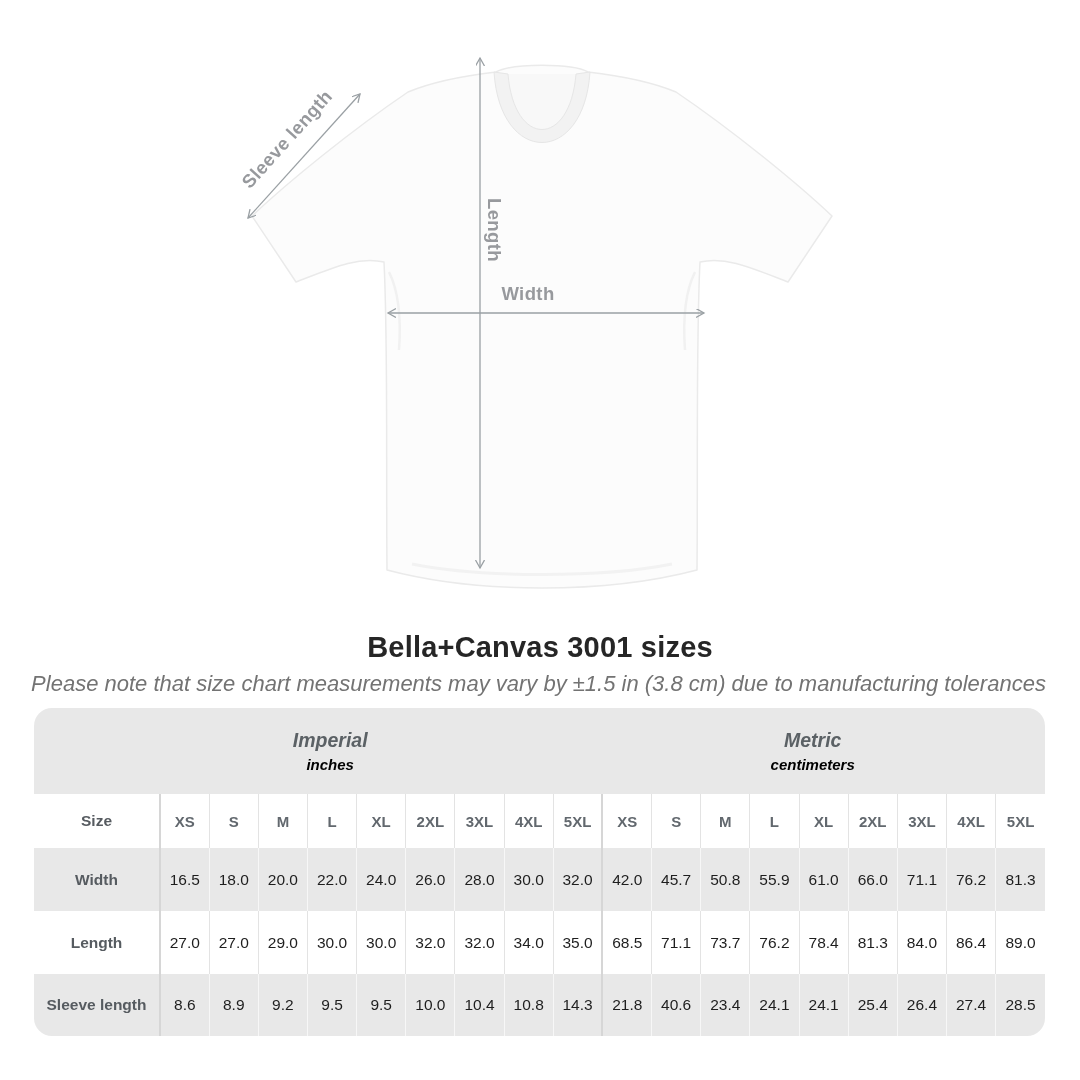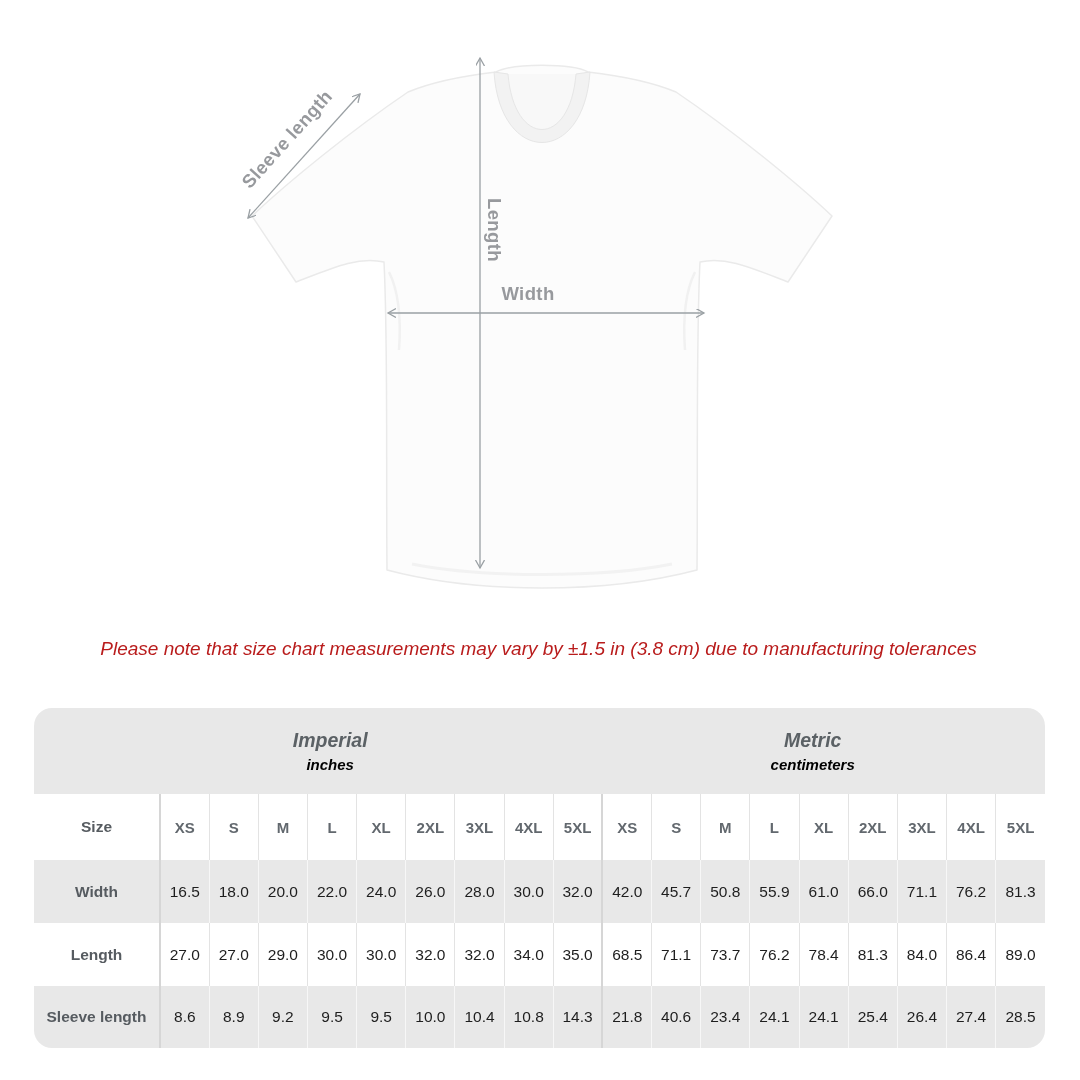--- a/index.html
+++ b/index.html
@@ -5,35 +5,35 @@
   html,body { margin:0; padding:0; background:#ffffff; }
   .stage {
     position:relative; width:1080px; height:1080px; background:#ffffff;
     font-family:"Liberation Sans", sans-serif; overflow:hidden;
   }
   
   .diagram { position:absolute; left:200px; top:30px; width:680px; height:580px; }
   
   .title-block { position:absolute; left:0; top:631px; width:1080px; text-align:center; }
   .title-block h1 { margin:0; font-size:29px; font-weight:bold; color:#262626; letter-spacing:0.2px; }
-  .title-block p { margin:7px 3px 0 0; font-size:19px; font-style:italic; color:#b91c1c; }
+  .title-block p { margin:7px 3px 0 0; font-size:22px; font-style:italic; color:#737373; }
   
   .table-wrap {
     position:absolute; left:34px; top:708px; width:1011px;
     border-radius:18px; overflow:hidden;
   }
   table.grid { border-collapse:collapse; table-layout:fixed; width:100%; }
   col.c-label { width:126px; }
   tr.band-row th { background:#e8e8e8; height:86px; vertical-align:middle; padding:0; }
   tr.band-row th.left  { padding-left:24px;text-align:center; }
   tr.band-row th.right { padding-right:22px; }
   .sec-label { font-size:19.5px; font-weight:bold; font-style:italic; color:#5b6165; line-height:1.15; }
   .sec-sub   { font-size:15px; font-style:italic; color:#000000; margin-top:4px; }
   tr.size-row    { background:#ffffff; --line:#e3e3e3; }
-  tr.size-row th { height:66px; font-size:15px; font-weight:bold; color:#62686e; }
+  tr.size-row th { height:54px; font-size:15px; font-weight:bold; color:#62686e; }
   tbody tr       { height:63px; }
   tbody tr.gray  { background:#e8e8e8; --line:#f7f7f7; }
   tbody tr.white { background:#ffffff; --line:#e3e3e3; }
   tbody tr:last-child { height:62px; }
   .grid th, .grid td { text-align:center; vertical-align:middle; padding:0; }
   .grid td { font-size:15.5px; color:#1e1e1e; }
   .grid td, .grid th.szh { border-left:1px solid var(--line,#e3e3e3); }
   .grid .rowlabel { border-left:none; font-size:15.5px; font-weight:bold; color:#565b60; }
   .grid .sep { border-left:2px solid #d6d6d6 !important; }
 </style>
@@ -75,20 +75,21 @@
     <line x1="280" y1="28" x2="280" y2="538" stroke="#9aa0a4" stroke-width="1.3" marker-start="url(#ah)" marker-end="url(#ah)"></line>
     <line x1="188" y1="283" x2="504" y2="283" stroke="#9aa0a4" stroke-width="1.3" marker-start="url(#ah)" marker-end="url(#ah)"></line>
     <line x1="48" y1="188" x2="160" y2="64" stroke="#9aa0a4" stroke-width="1.3" marker-start="url(#ah)" marker-end="url(#ah)"></line>
 
     <text x="328" y="270" text-anchor="middle" font-family="Liberation Sans, sans-serif" font-size="18.5" font-weight="bold" fill="#97999d" letter-spacing="0.4">Width</text>
     <text x="293" y="200" text-anchor="middle" dominant-baseline="middle" transform="rotate(90 293 200)" font-family="Liberation Sans, sans-serif" font-size="18.5" font-weight="bold" fill="#97999d" letter-spacing="0.4">Length</text>
     <text x="88" y="110" text-anchor="middle" dominant-baseline="middle" transform="rotate(-48 88 110)" font-family="Liberation Sans, sans-serif" font-size="18.5" font-weight="bold" fill="#97999d" letter-spacing="0.4">Sleeve length</text>
   </svg>
 
   <div class="title-block">
+    <h1>Bella+Canvas 3001 sizes</h1>
     <p>Please note that size chart measurements may vary by ±1.5 in (3.8 cm) due to manufacturing tolerances</p>
   </div>
 
   <div class="table-wrap">
     <table class="grid">
       <colgroup>
         <col class="c-label">
         <col>
           <col>
           <col>

